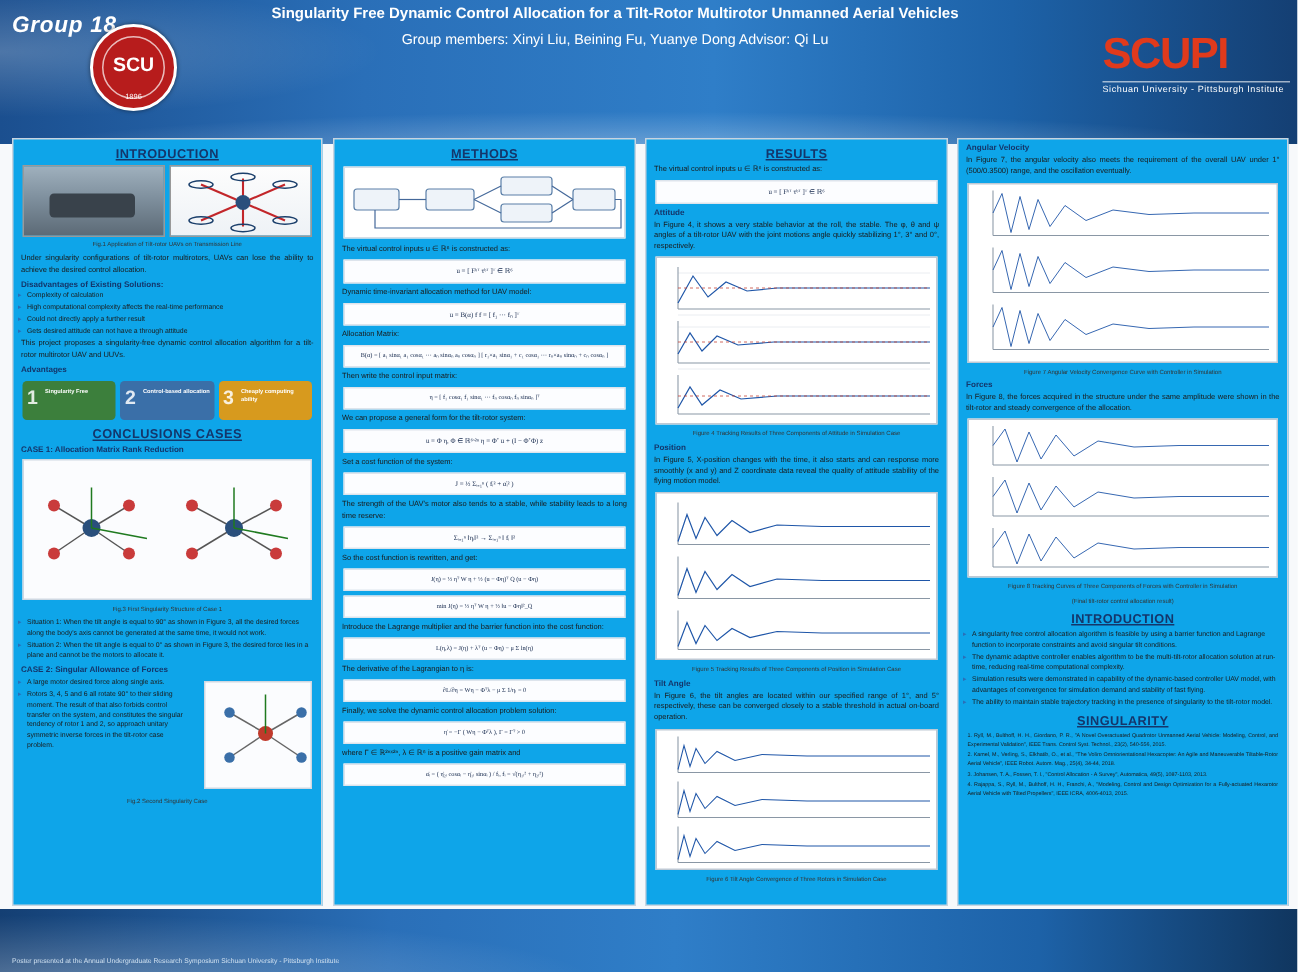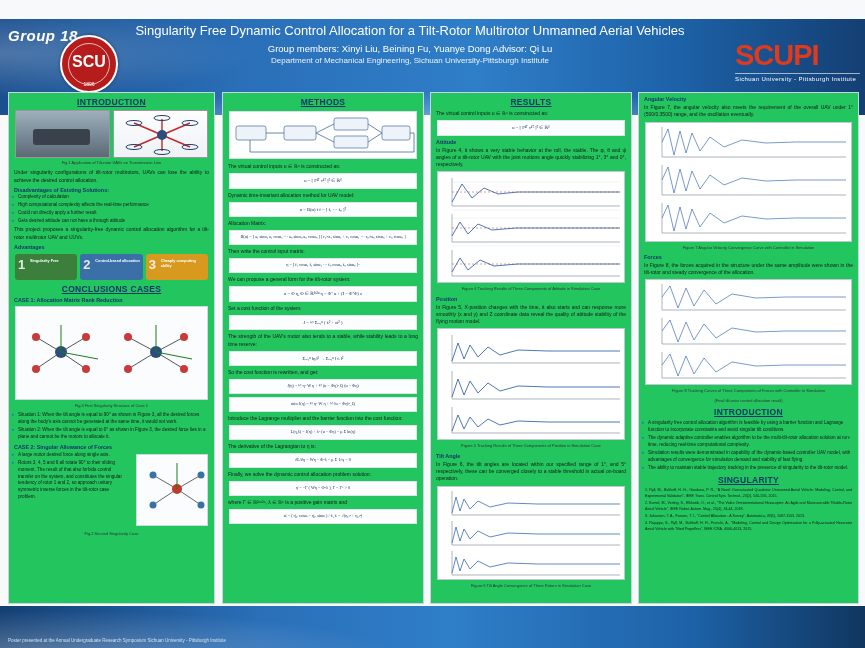--- a/index.html
+++ b/index.html
@@ -1,49 +1,49 @@
 <!DOCTYPE html>
 <html><head>
 <meta charset="utf-8">
 <style>
   html,body{margin:0;padding:0;}
   body{width:865px;height:648px;background:#ffffff;font-family:"Liberation Sans",sans-serif;overflow:hidden;}
   .poster{position:relative;width:865px;height:648px;background:#f7f9fb;overflow:hidden;}
 
   
   .header{position:absolute;left:0;top:0;width:865px;height:96px;
-    background:linear-gradient(90deg,#1b4f8f 0%,#2a6fb8 28%,#2f7ec8 55%,#1d62a8 78%,#143f73 100%);margin-top:19px;}
+    background:linear-gradient(90deg,#1b4f8f 0%,#2a6fb8 28%,#2f7ec8 55%,#1d62a8 78%,#143f73 100%);}
   .header:after{content:"";position:absolute;left:0;bottom:0;width:865px;height:22px;
     background:radial-gradient(ellipse at 50% 130%, rgba(255,255,255,.35) 0%, rgba(255,255,255,0) 70%);}
   .hdr-swoosh{position:absolute;left:0;top:0;width:300px;height:86px;
      background:radial-gradient(ellipse at 0% 40%, rgba(255,255,255,.22) 0%, rgba(255,255,255,0) 60%);}
   .group-badge{position:absolute;left:8px;top:8px;color:#ffffff;font-size:15px;font-weight:bold;font-style:italic;letter-spacing:.5px;}
   .univ-logo{position:absolute;left:60px;top:16px;width:54px;height:54px;border-radius:50%;
      background:#b71c1c;border:2px solid #ffffff;box-shadow:0 0 3px rgba(0,0,0,.5);}
   .univ-logo .inner{position:absolute;left:50%;top:50%;transform:translate(-50%,-50%);width:40px;height:40px;border-radius:50%;
      border:1px solid rgba(255,255,255,.7);}
-  .univ-logo .ch{position:absolute;left:50%;top:46%;transform:translate(-50%,-50%);color:#fff;font-size:16px;font-weight:bold;}
+  .univ-logo .ch{position:absolute;left:50%;top:46%;transform:translate(-50%,-50%);color:#fff;font-size:13px;font-weight:bold;}
   .univ-logo .yr{position:absolute;left:50%;bottom:4px;transform:translateX(-50%);color:#fff;font-size:5px;}
   .title-wrap{position:absolute;left:120px;top:4px;width:580px;text-align:center;}
-  .p-title{color:#ffffff;font-size:13px;font-weight:normal;line-height:1.25;margin:0;text-align:center;}
+  .p-title{color:#ffffff;font-size:10px;font-weight:bold;line-height:1.25;margin:0;text-align:center;}
   .p-members{color:#ffffff;font-size:9.5px;margin-top:4px;}
   .p-dept{color:#eaf2fa;font-size:8px;margin-top:2px;}
   .scupi-logo{position:absolute;right:5px;top:22px;width:125px;text-align:left;}
   .scupi-mark{color:#e03a1c;font-size:29px;font-weight:bold;letter-spacing:-1px;line-height:1;}
   .scupi-sub{color:#ffffff;font-size:6px;letter-spacing:.4px;margin-top:3px;border-top:1px solid rgba(255,255,255,.6);padding-top:2px;}
 
   
   .footer{position:absolute;left:0;bottom:0;width:865px;height:42px;
     background:linear-gradient(90deg,#143f73 0%,#2a6fb8 30%,#2f7ec8 52%,#1d62a8 80%,#10365f 100%);}
   .footer .swoosh{position:absolute;left:0;bottom:0;width:430px;height:42px;
     background:radial-gradient(ellipse at 10% 120%, rgba(255,255,255,.30) 0%, rgba(255,255,255,0) 65%);}
   .footer-note{position:absolute;left:8px;bottom:4px;color:#cfe0f0;font-size:4.5px;line-height:1.4;}
 
   
-  .col{position:absolute;top:92px;background:#22c55e;border:1px solid #c8d4e0;}
+  .col{position:absolute;top:92px;background:#0ea5e9;border:1px solid #c8d4e0;}
   #col1{left:8px;width:205px;height:510px;}
   #col2{left:222px;width:200px;height:510px;}
   #col3{left:430px;width:200px;height:510px;}
   #col4{left:638px;width:219px;height:510px;}
 
   .sec-title{text-align:center;font-size:8.5px;font-weight:bold;color:#14366b;text-decoration:underline;margin:4px 0 3px 0;letter-spacing:.3px;}
   .body-t{font-size:5px;color:#1a1a1a;line-height:1.45;margin:2px 5px;text-align:justify;}
   .bullet-t{font-size:4.6px;color:#1a1a1a;line-height:1.5;margin:1px 5px 1px 9px;position:relative;}
   .bullet-t:before{content:"\25B8";position:absolute;left:-6px;top:0;color:#2a6fb8;}
   .sub-h{font-size:5.4px;font-weight:bold;color:#14366b;margin:3px 5px 1px 5px;}
@@ -94,21 +94,20 @@
 
     <div class="univ-logo">
       <div class="inner"></div>
       <div class="ch">SCU</div>
       <div class="yr">1896</div>
     </div>
 
     <div class="title-wrap">
       <div class="p-title">Singularity Free Dynamic Control Allocation for a Tilt-Rotor Multirotor Unmanned Aerial Vehicles</div>
       <div class="p-members">Group members: Xinyi Liu, Beining Fu, Yuanye Dong          Advisor: Qi Lu</div>
-      <div class="p-dept">Department of Mechanical Engineering, Sichuan University-Pittsburgh Institute</div>
     </div>
 
     <div class="scupi-logo">
       <div class="scupi-mark">SCUPI</div>
       <div class="scupi-sub">Sichuan University - Pittsburgh Institute</div>
     </div>
   </div>
 
   <div class="col" id="col1">
     <div class="sec-title">INTRODUCTION</div>

